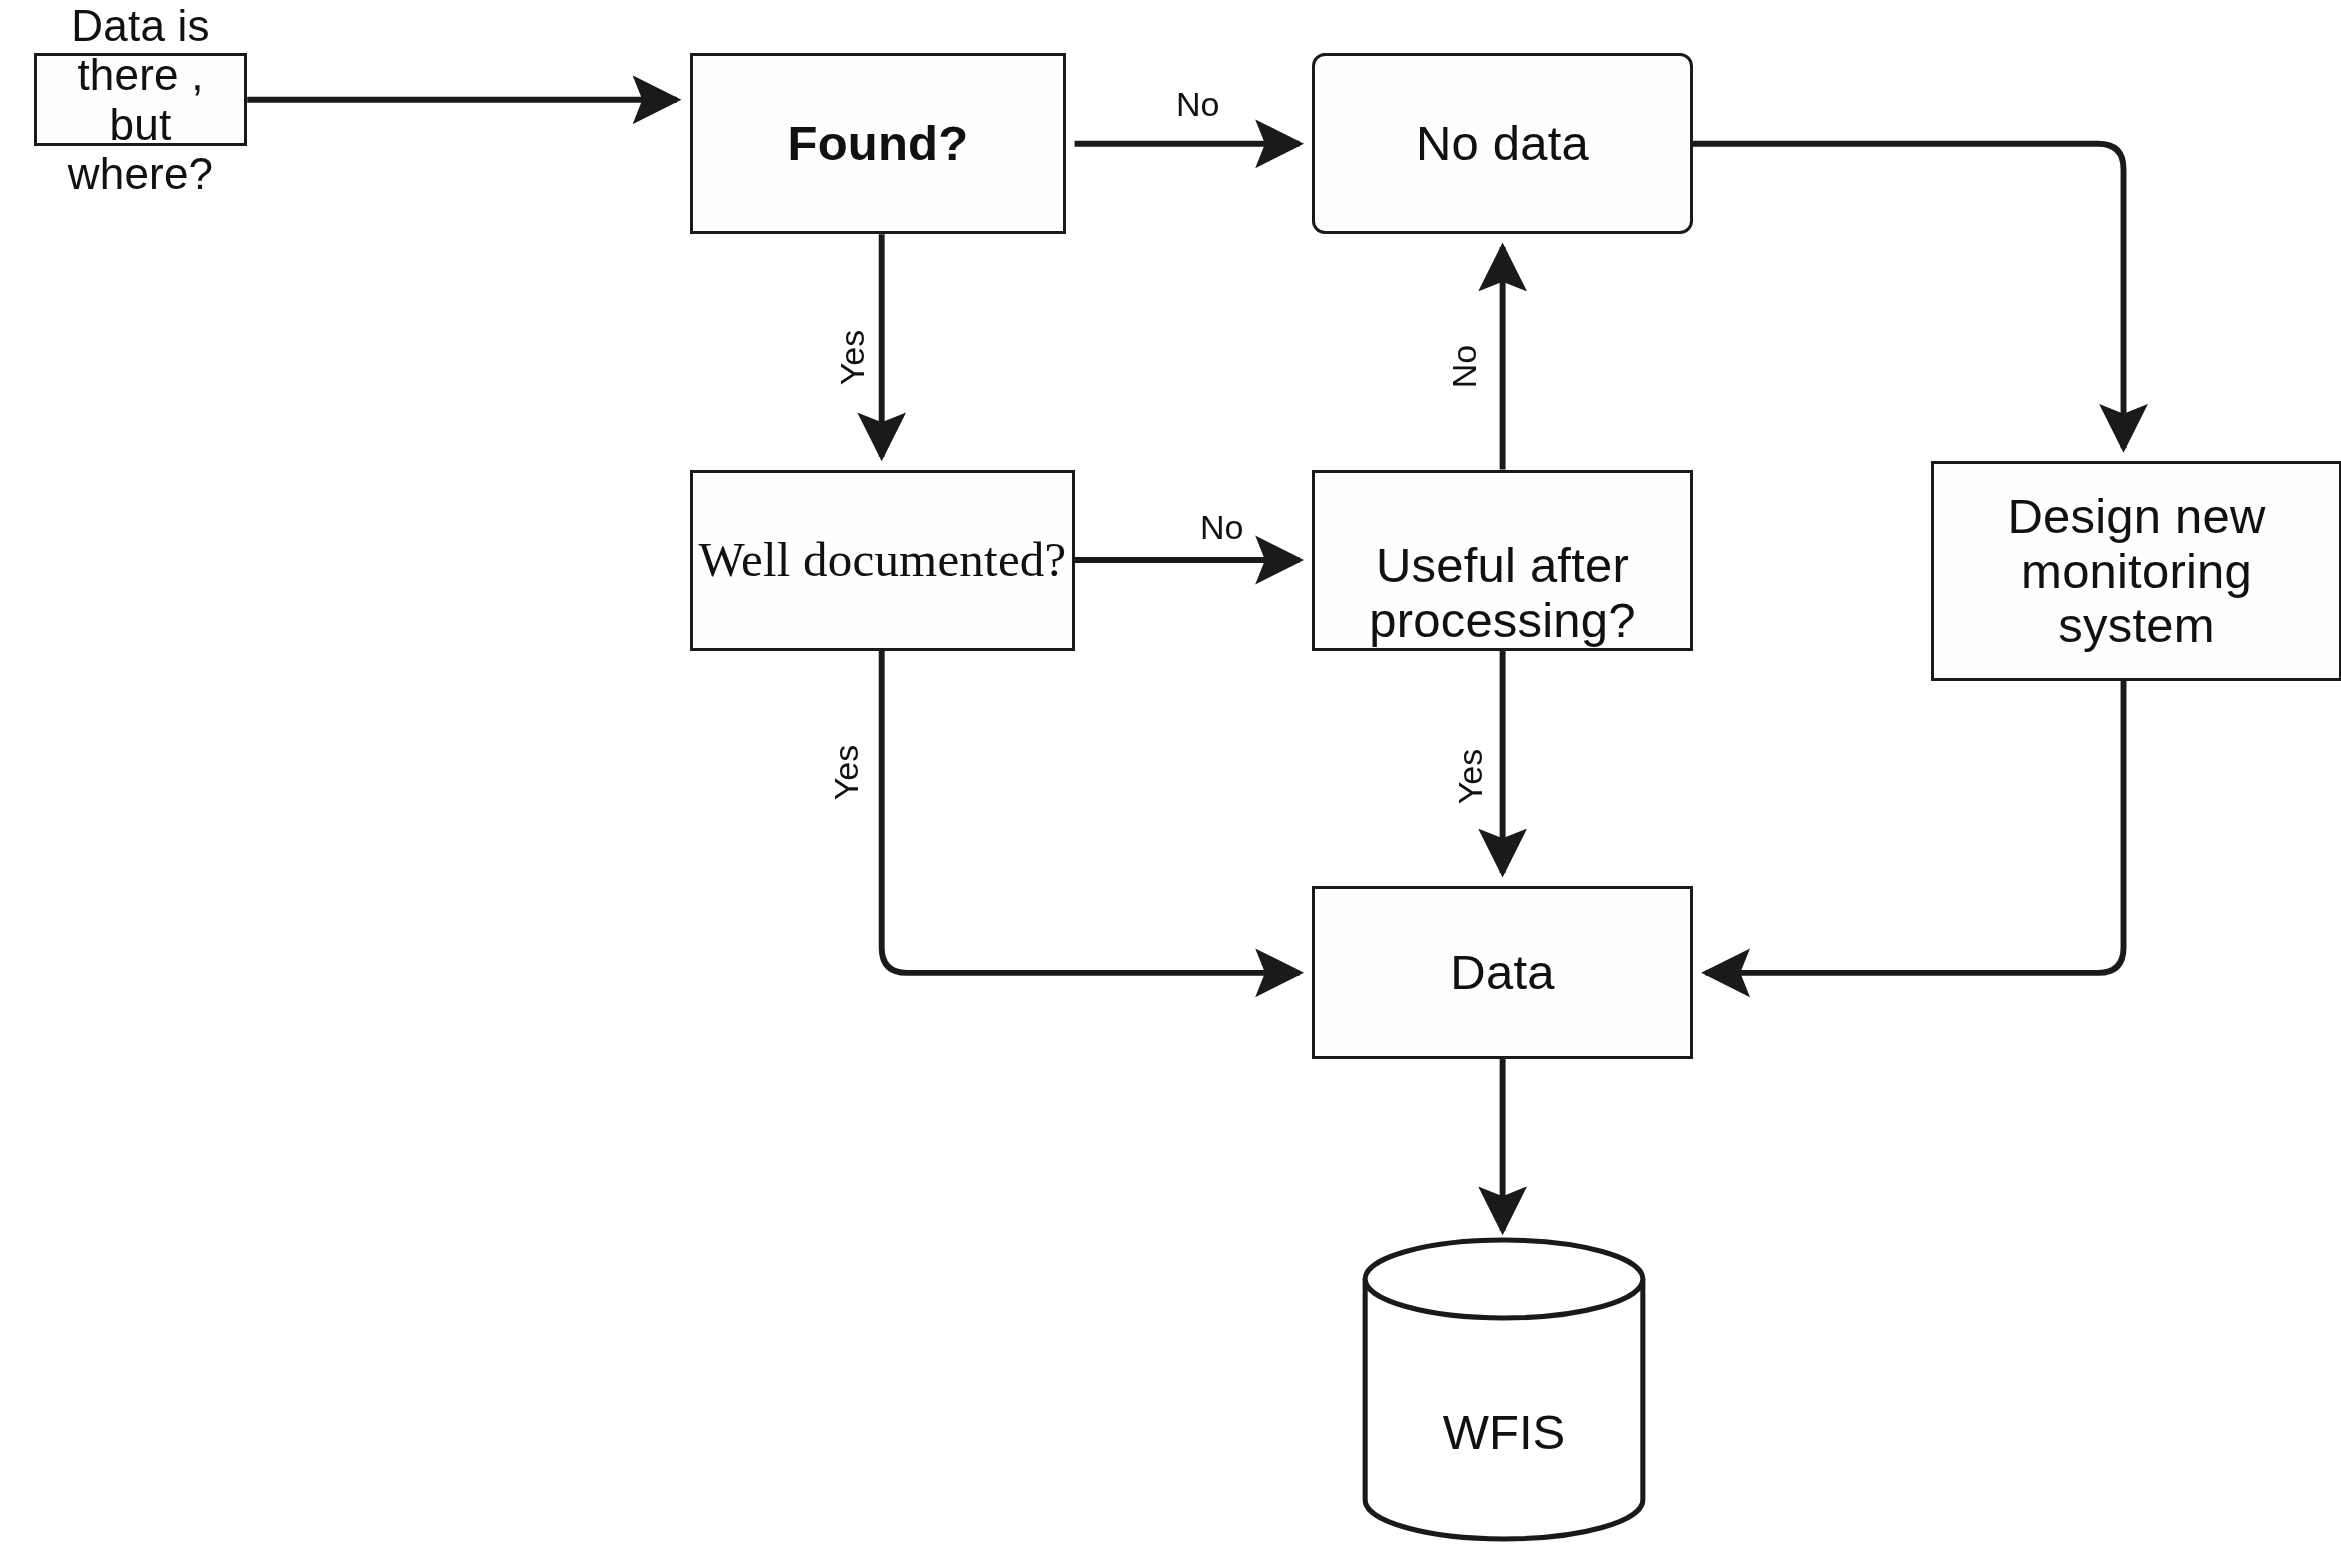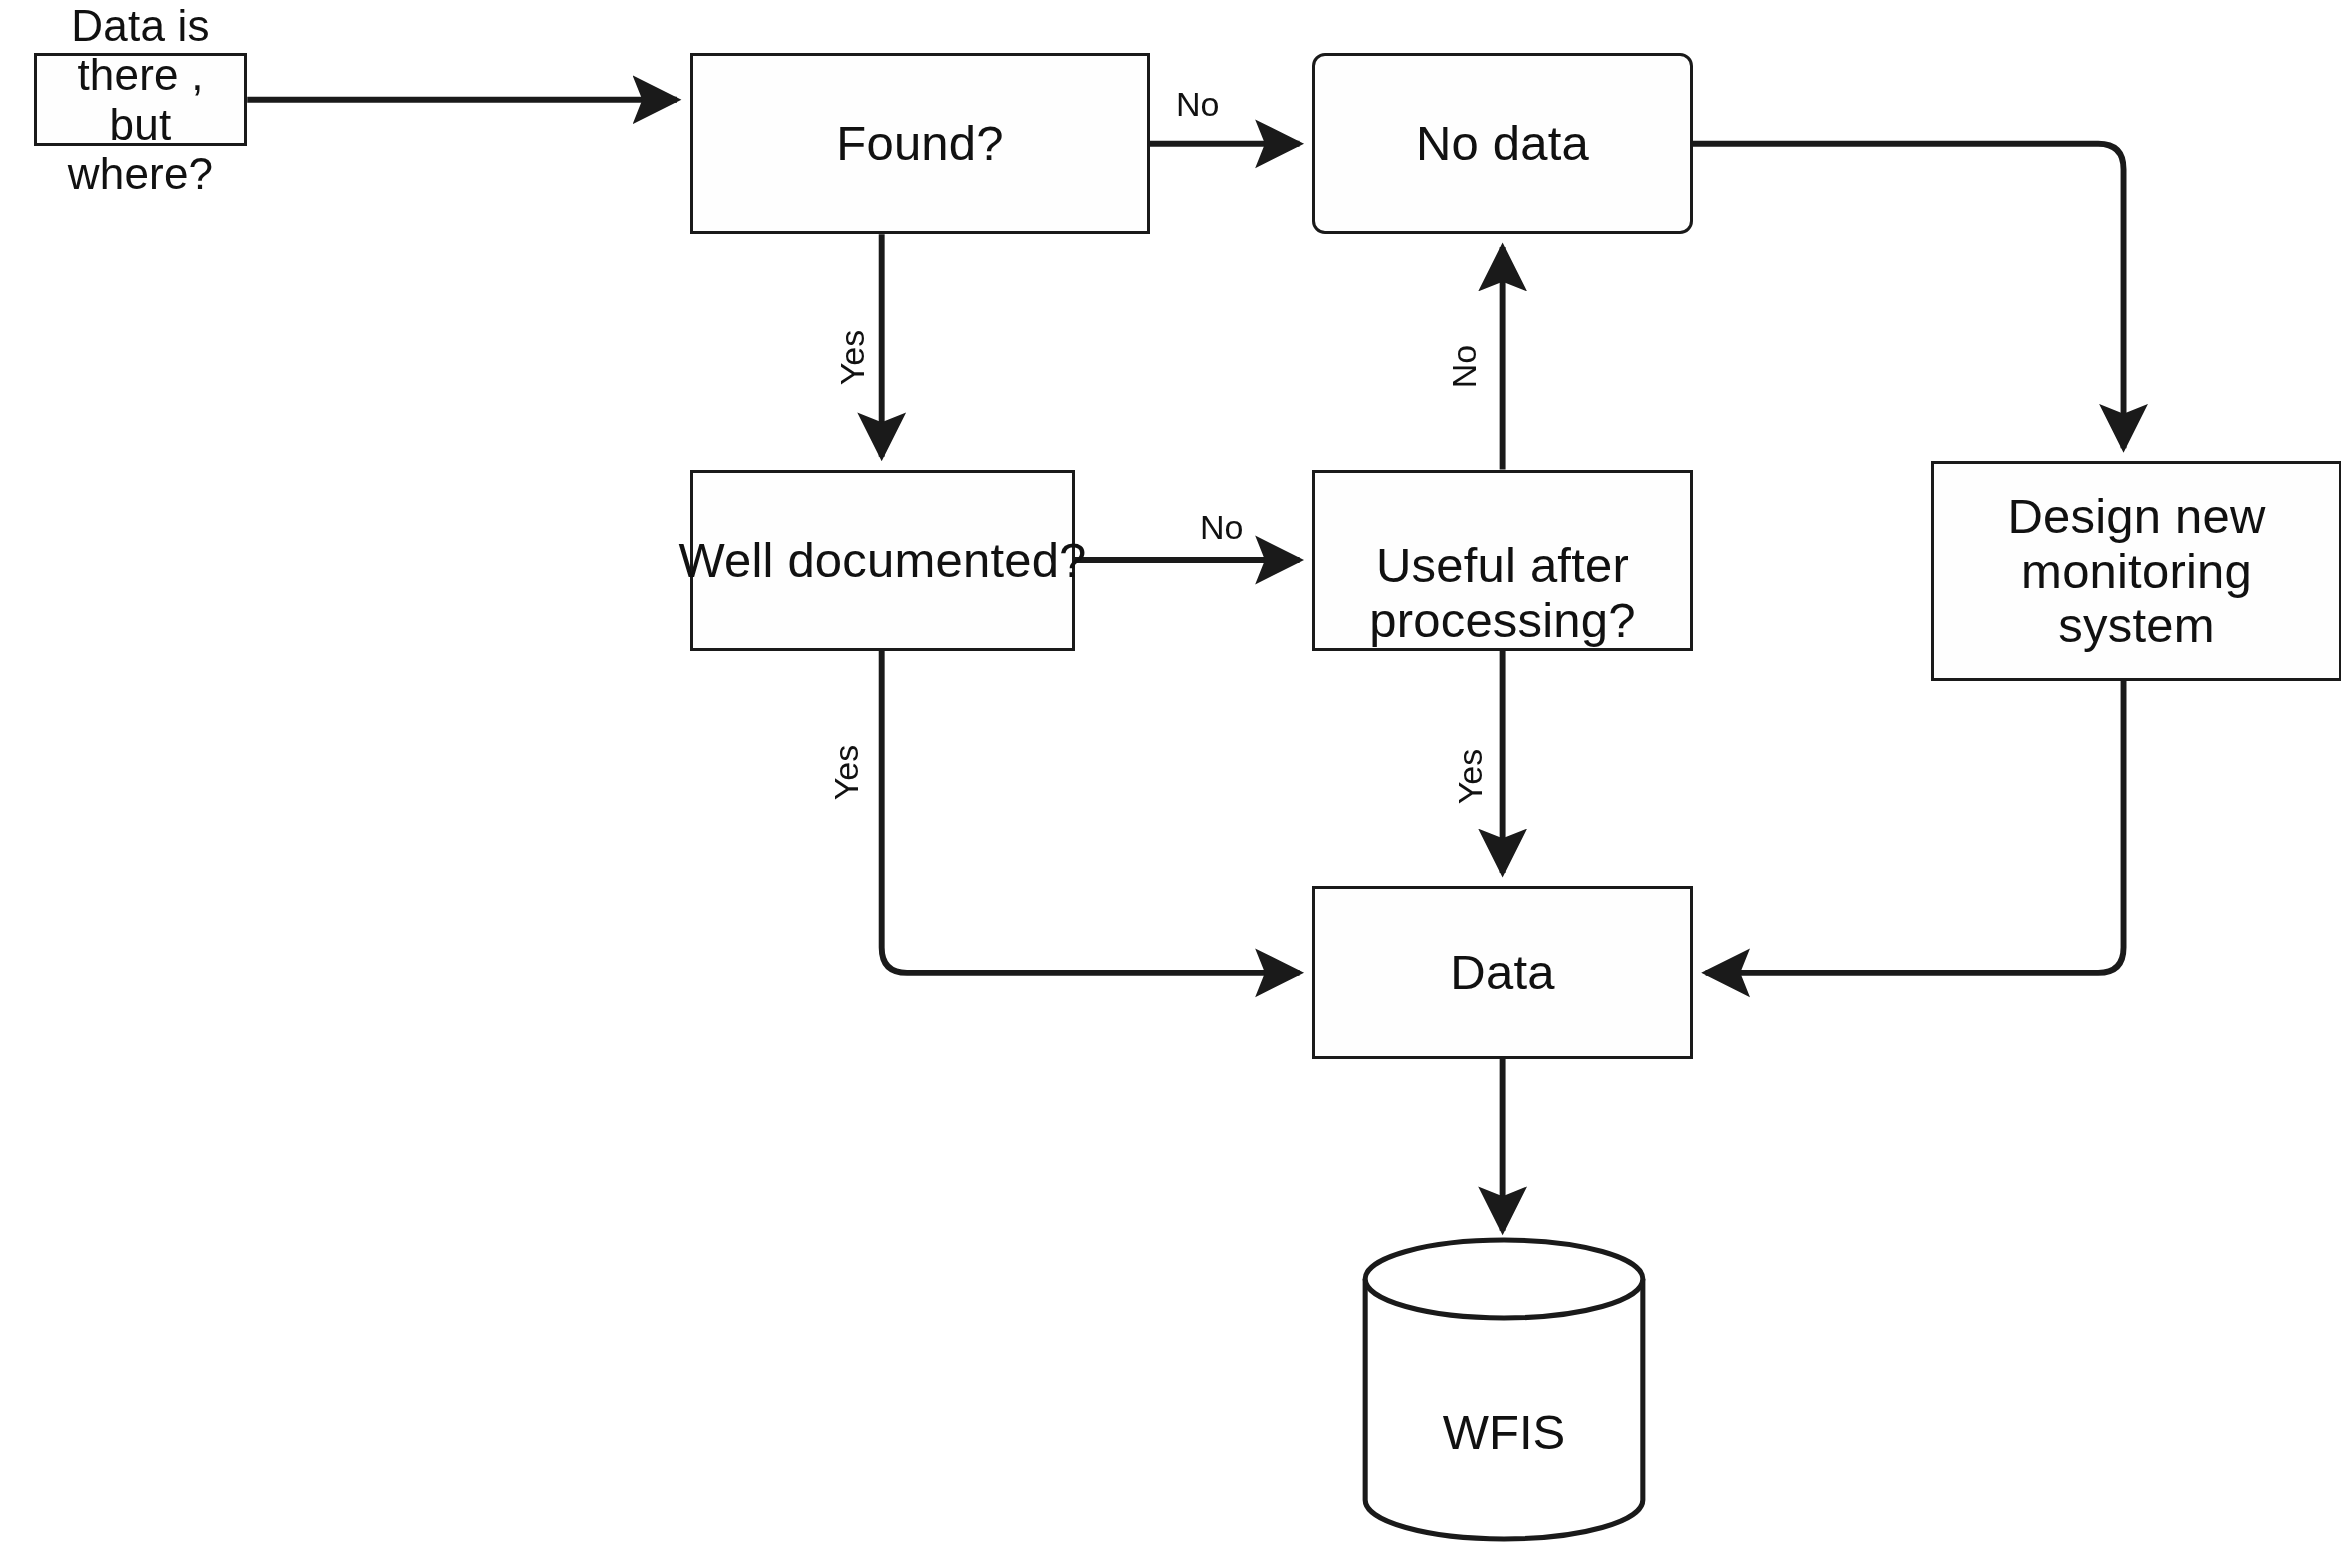--- a/index.html
+++ b/index.html
@@ -103,29 +103,29 @@
 
       <path d="M 1776 1252 L 1776 1455"></path>
     </g>
   </svg>
 
   <div class="node" style="left:34px; top:53px; width:213px; height:93px; border-width:3.4px;">
     <div class="node-label" style="font-size:44px;">Data is there ,
 but where?</div>
   </div>
 
-  <div class="node" style="left:690px; top:53px; width:460px; height:181px;">
+  <div class="node" style="left:690px; top:53px; width:376px; height:181px;font-weight:bold;">
     <div class="node-label">Found?</div>
   </div>
 
   <div class="node" style="left:1312px; top:53px; width:381px; height:181px;border-radius:13px;">
     <div class="node-label">No data</div>
   </div>
 
-  <div class="node" style="left:690px; top:470px; width:385px; height:181px;">
+  <div class="node" style="left:690px; top:470px; width:385px; height:181px;font-family:Liberation Serif, serif;">
     <div class="node-label overflow">Well
 documented?</div>
   </div>
 
   <div class="node" style="left:1312px; top:470px; width:381px; height:181px;align-items:flex-end;">
     <div class="node-label">Useful after
 processing?</div>
   </div>
 
   <div class="node" style="left:1931px; top:461px; width:411px; height:220px;">

